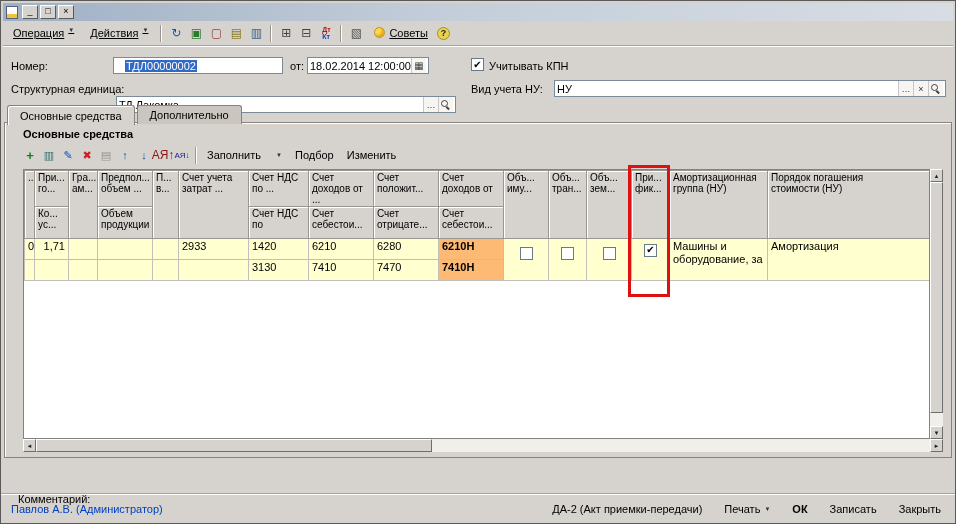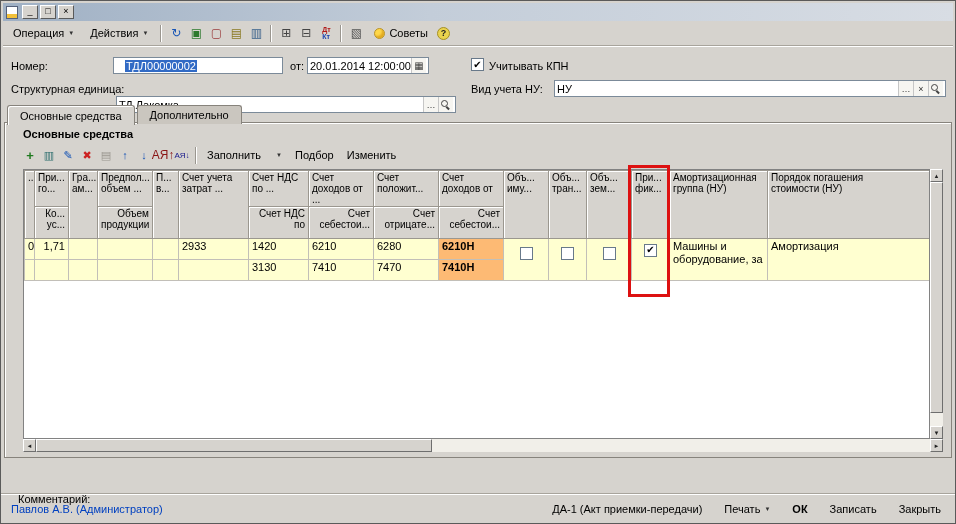--- a/index.html
+++ b/index.html
@@ -15,22 +15,22 @@
     box-shadow:inset 0 -4px 0 #f3c13a; flex:0 0 auto; }
   .title-text { font-weight:bold; color:#0a0a0a; flex:1; white-space:nowrap; overflow:hidden; }
   .win-buttons { display:flex; gap:2px; }
   .wbtn { width:16px; height:14px; background:#d6d3ce; border:1px solid; border-color:#ffffff #5a5a5a #5a5a5a #ffffff;
     font-size:9px; line-height:11px; text-align:center; color:#000; cursor:default; }
 
   
   .toolbar { position:absolute; left:2px; top:20px; right:2px; height:25px;
     display:flex; align-items:center; gap:2px; padding:0 3px;
     border-bottom:1px solid #a8a49c; box-shadow:0 1px 0 #ffffff; }
-  .tbtn { display:inline-flex; align-items:center; gap:4px; padding:3px 6px; background:transparent;
-    border:1px solid transparent; font-size:11px; color:#000; }
+  .tbtn { display:inline-flex; align-items:flex-start; gap:4px; padding:3px 6px; background:transparent;
+    border:1px solid transparent; font-size:11px; color:#000;text-decoration:underline; }
   .dd { font-size:6px; color:#333; }
   .sep { width:2px; height:17px; border-left:1px solid #9a968f; border-right:1px solid #ffffff; margin:0 3px; }
   .ticon { width:18px; height:17px; display:inline-flex; align-items:center; justify-content:center; font-size:12px; }
   .dtkt { display:inline-flex; flex-direction:column; line-height:7px; font-size:7px; font-weight:bold; }
   .dtkt .dt { color:#b01818; } .dtkt .kt { color:#1840b0; }
   .bulb { width:11px; height:11px; border-radius:50%; background:#ffd84a; border:1px solid #b8922a;
     box-shadow:inset -2px -2px 2px #e2a91f; display:inline-block; }
   .help-circle { width:13px; height:13px; border-radius:50%; background:#e9d24e; border:1px solid #a59024;
     font-size:9px; font-weight:bold; display:inline-flex; align-items:center; justify-content:center; color:#222; }
 
@@ -67,21 +67,21 @@
 
   
   .grid { position:absolute; left:22px; top:168px; width:920px; height:283px; z-index:2; }
   .grid-surface { position:absolute; left:0; top:0; width:907px; height:270px; background:#fff;
     border:1px solid #828282; overflow:hidden; }
   table.grid-tbl { border-collapse:collapse; table-layout:fixed; width:907px; }
   .grid-tbl th { background:#d6d3ce; border:1px solid #9b978f; box-shadow:inset 1px 1px 0 #ffffff;
     font-weight:normal; font-size:10px; text-align:left; padding:1px 3px; vertical-align:top;
     white-space:pre-line; overflow:hidden; color:#000; }
   .grid-tbl tr.h1 th { height:34px; }
-  .grid-tbl tr.h2 th { height:32px;text-align:right; }
+  .grid-tbl tr.h2 th { height:32px; }
   .grid-tbl td { background:#ffffd0; border:1px solid #c2bfb8; font-size:11px; padding:1px 3px;
     height:21px; vertical-align:top; overflow:hidden; white-space:nowrap; color:#000; }
   .grid-tbl td.num { text-align:right; }
   .grid-tbl td.cyan { background:#fdba74;font-weight:bold; }
   .grid-tbl td.ckcell { text-align:center; padding-top:4px; }
   .grid-tbl td.wrap { white-space:normal; line-height:13px; }
 
   
   .vscroll { position:absolute; left:907px; top:0; width:13px; height:270px; background:#f1efe9; }
   .hscroll { position:absolute; left:0; top:270px; width:920px; height:13px; background:#f1efe9; }
@@ -151,21 +151,21 @@
     </span>
     <span class="help-circle">?</span>
   </div>
 
   <span class="lbl" style="left:10px; top:59px;">Номер:</span>
   <div class="field" style="left:112px; top:56px; width:170px;padding-left:11px;">
     <span class="val selection">ТДЛ00000002</span>
   </div>
   <span class="lbl" style="left:289px; top:59px;">от:</span>
   <div class="field" style="left:306px; top:56px; width:122px;">
-    <span class="val">20.01.2014 12:00:00</span>
+    <span class="val">18.02.2014 12:00:00</span>
     <span class="inner-btns">
       <span class="ibtn" style="font-size:10px;">▦</span>
     </span>
   </div>
   <span class="cb" style="position:absolute; left:470px; top:57px;">
     <span>✔</span>
   </span>
   <span class="lbl" style="left:488px; top:59px;">Учитывать КПН</span>
 
   <span class="lbl" style="left:10px; top:82px;">Структурная единица:</span>
@@ -345,21 +345,21 @@
       <span class="sbtn" style="right:0; top:0;">►</span>
     </div>
   </div>
 
   <div class="annotation"></div>
 
   <span class="lbl" style="left:10px; top:492px; z-index:2;margin-left:7px;">Комментарий:</span>
 
   <div class="footer">
     <span class="user-link">Павлов А.В. (Администратор)</span>
-    <span class="fbtn">ДА-1 (Акт приемки-передачи)</span>
+    <span class="fbtn">ДА-2 (Акт приемки-передачи)</span>
     <span class="fbtn">
       <span>Печать</span>
         <span class="dd">▼</span>
     </span>
     <span class="fbtn ok">ОК</span>
     <span class="fbtn">Записать</span>
     <span class="fbtn">Закрыть</span>
   </div>
 
 </div>

